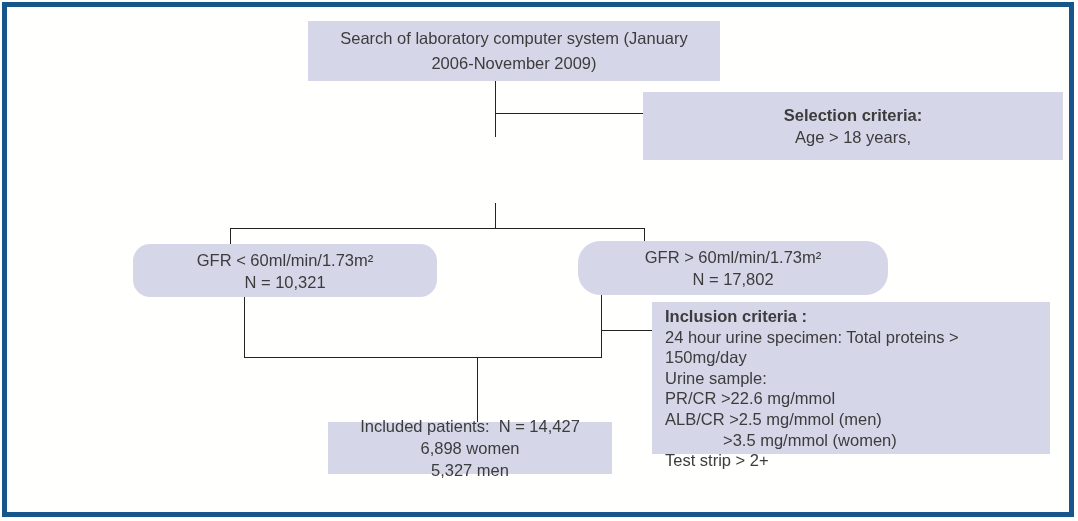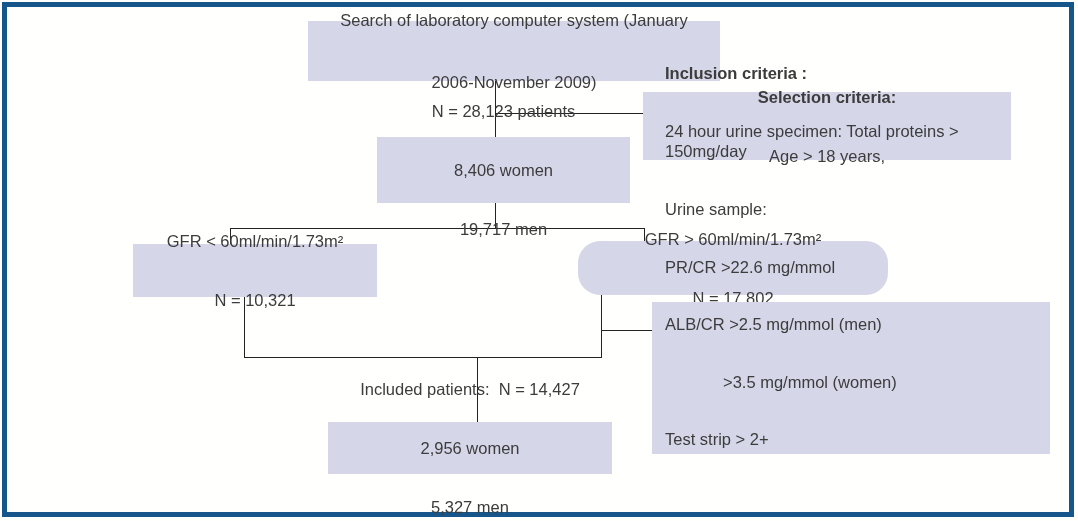--- a/index.html
+++ b/index.html
@@ -23,33 +23,32 @@
     border:5px solid var(--frame);
   }
   .fbox{
     position:absolute;
     background:var(--box-fill);
     color:var(--text);
     font-size:16.5px;
     display:flex;
     flex-direction:column;
     justify-content:center;
-    gap:37px;
   }
   .fbox.center{text-align:center;}
   .bline{white-space:pre-wrap;line-height:22px;}
   .bold{font-weight:bold;}
   
   .search-box{left:308px;top:21px;width:412px;height:60px;line-height:25px;}
   .search-box .bline{line-height:25px;}
-  .selection-box{left:643px;top:92px;width:368px;height:68px;}
+  .selection-box{left:643px;top:92px;width:420px;height:68px;}
   .cohort-box{left:377px;top:137px;width:253px;height:66px;}
-  .gfr-low-box{left:133px;top:244px;width:244px;height:53px;}
+  .gfr-low-box{left:133px;top:244px;width:304px;height:53px;border-radius:17px;}
   .gfr-high-box{left:578px;top:241px;width:310px;height:54px;border-radius:22px;}
-  .inclusion-box{left:652px;top:302px;width:398px;height:152px;padding:4px 8px 4px 13px;justify-content:flex-end;}
+  .inclusion-box{left:652px;top:302px;width:398px;height:152px;padding:4px 8px 4px 13px;justify-content:flex-start;}
   .inclusion-box .bline{line-height:20.6px;}
   .inclusion-box .indent{padding-left:58px;}
   .included-box{left:328px;top:422px;width:284px;height:52px;}
   
   .conn{position:absolute;background:var(--line);}
   .v{width:1px;}
   .h{height:1px;}
   .c-v1{left:495px;top:81px;height:56px;}
   .c-h1{left:495px;top:113px;width:148px;}
   .c-v2{left:495px;top:203px;height:25px;}
@@ -83,25 +82,20 @@
   <div class="fbox center search-box">
     <div class="bline">Search of laboratory computer system (January</div>
     <div class="bline">2006-November 2009)</div>
   </div>
 
   <div class="fbox center selection-box">
     <div class="bline bold">Selection criteria:</div>
     <div class="bline">Age &gt; 18 years,</div>
   </div>
 
-  <div class="fbox center cohort-box">
-    <div class="bline">N = 28,123 patients</div>
-    <div class="bline">8,406 women</div>
-    <div class="bline">19,717 men</div>
-  </div>
 
   <div class="fbox center gfr-low-box">
     <div class="bline">GFR &lt; 60ml/min/1.73m²</div>
     <div class="bline">N = 10,321</div>
   </div>
 
   <div class="fbox center gfr-high-box">
     <div class="bline">GFR &gt; 60ml/min/1.73m²</div>
     <div class="bline">N = 17,802</div>
   </div>
@@ -111,16 +105,16 @@
     <div class="bline">24 hour urine specimen: Total proteins &gt; 150mg/day</div>
     <div class="bline">Urine sample:</div>
     <div class="bline">PR/CR &gt;22.6 mg/mmol</div>
     <div class="bline">ALB/CR &gt;2.5 mg/mmol (men)</div>
     <div class="bline indent">&gt;3.5 mg/mmol (women)</div>
     <div class="bline">Test strip &gt; 2+</div>
   </div>
 
   <div class="fbox center included-box">
     <div class="bline">Included patients:  N = 14,427</div>
-    <div class="bline">2,956 women</div>
+    <div class="bline">6,898 women</div>
     <div class="bline">5,327 men</div>
   </div>
 </div>
 
 </body></html>

